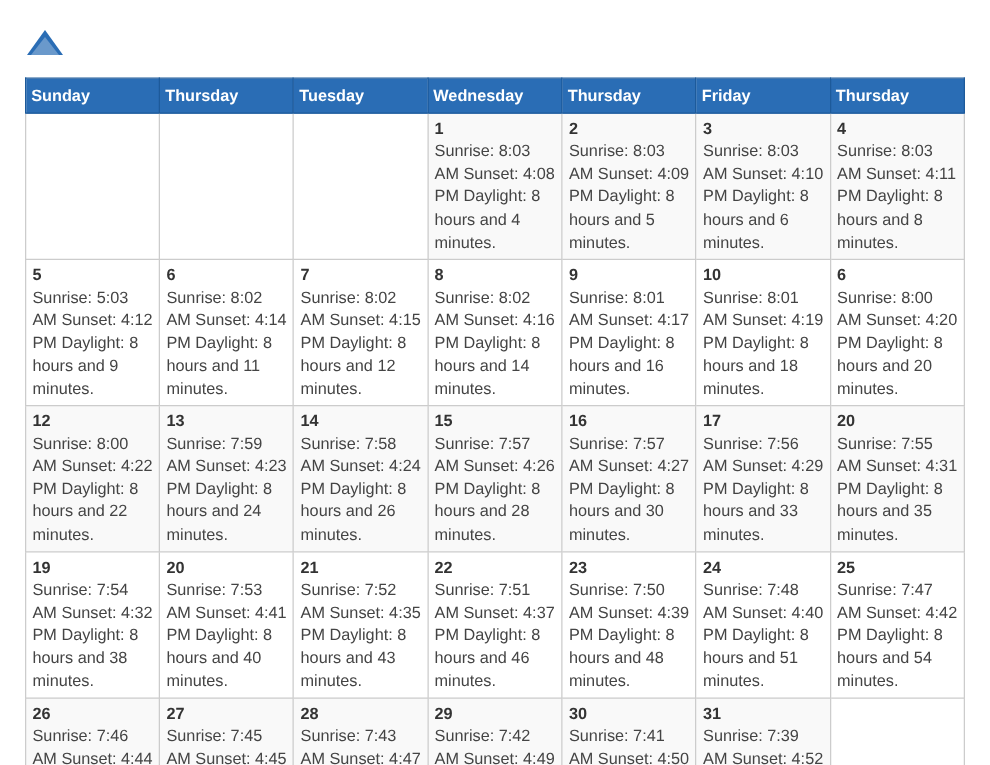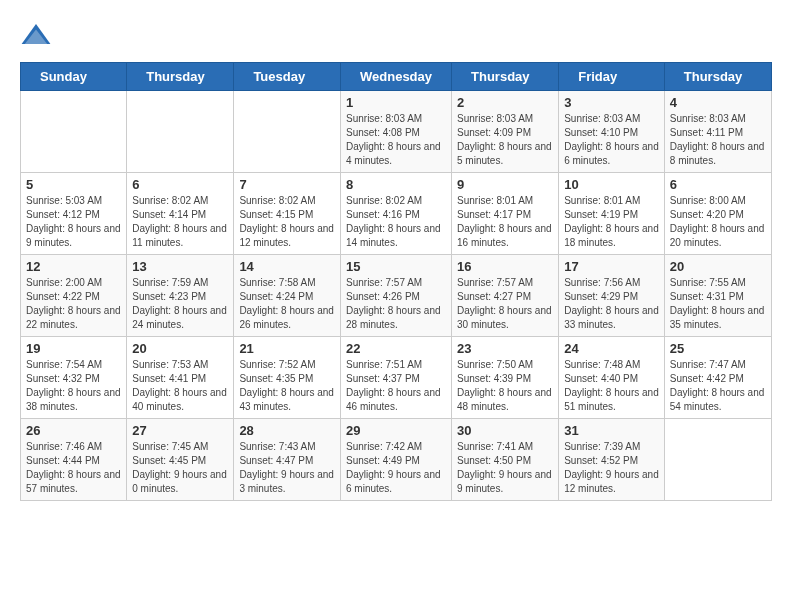--- a/index.html
+++ b/index.html
@@ -56,21 +56,21 @@
       width: 100%;
       border-collapse: collapse;
     }
     .calendar thead tr {
       background-color: #2a6db5;
     }
     .calendar thead th {
       color: #fff;
       font-size: 13px;
       font-weight: bold;
-      padding: 6px 19px;
+      padding: 6px 4px;
       text-align: left;
       border: 1px solid #1d5a9a;
     }
     .calendar tbody td {
       vertical-align: top;
       padding: 4px 5px;
       border: 1px solid #ccc;
       font-size: 10.5px;
       color: #333;
       width: 108px;
@@ -80,21 +80,21 @@
     .calendar tbody tr:nth-child(odd) td {
       background: #f9f9f9;
     }
     .day-number {
       font-size: 13px;
       font-weight: bold;
       display: block;
       margin-bottom: 2px;
     }
     .day-detail {
-      font-size: 10px;
+      font-size: 13px;
       color: #444;
       line-height: 1.4;
     }
     .empty { background: #fff !important; }
   </style>
 </head>
 <body>
 
 <div class="header">
   <div class="logo">
@@ -206,21 +206,21 @@
           <span class="day-number">6</span>
           <div class="day-detail">Sunrise: 8:00 AM
 Sunset: 4:20 PM
 Daylight: 8 hours
 and 20 minutes.</div>
         </td>
       </tr>
       <tr>
         <td>
           <span class="day-number">12</span>
-          <div class="day-detail">Sunrise: 2:00 AM
+          <div class="day-detail">Sunrise: 8:00 AM
 Sunset: 4:22 PM
 Daylight: 8 hours
 and 22 minutes.</div>
         </td>
         <td>
           <span class="day-number">13</span>
           <div class="day-detail">Sunrise: 7:59 AM
 Sunset: 4:23 PM
 Daylight: 8 hours
 and 24 minutes.</div>

